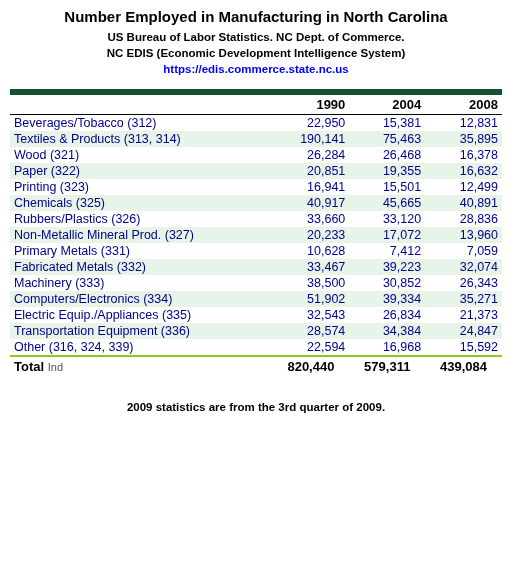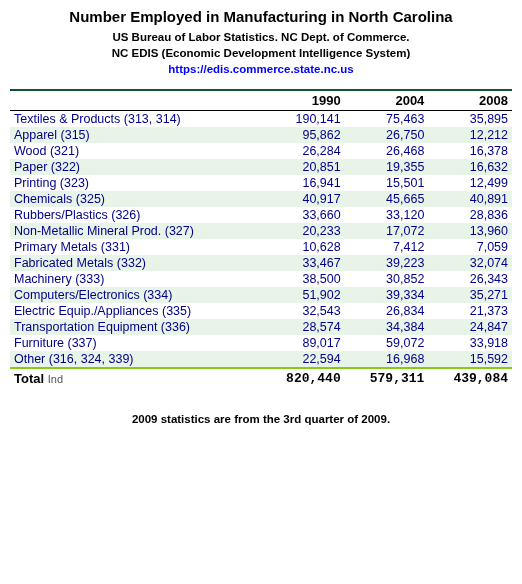--- a/index.html
+++ b/index.html
@@ -5,21 +5,21 @@
     * { box-sizing: border-box; margin: 0; padding: 0; }
     body {
       font-family: Arial, sans-serif;
       font-size: 13px;
       background: #fff;
       width: 522px;
       min-height: 584px;
     }
     .outer {
       width: 522px;
-      padding: 8px 10px 10px 10px;
+      padding: 8px 20px 10px 10px;
       background: #fff;
     }
     .main-title {
       text-align: center;
       font-size: 15px;
       font-weight: bold;
       color: #000;
       margin-bottom: 4px;
     }
     .subtitle {
@@ -35,21 +35,21 @@
       font-size: 11.5px;
       font-weight: bold;
       color: #00f;
       margin-bottom: 14px;
     }
     table {
       width: 100%;
       border-collapse: collapse;
     }
     thead tr th {
-      border-top: 2px solid #14532d;
+      border-top: 6px solid #14532d;
       border-bottom: 1px solid #000;
       padding: 2px 4px;
       font-weight: bold;
       font-size: 13px;
       color: #000;
     }
     thead tr th:first-child {
       text-align: left;
     }
     thead tr th:not(:first-child) {
@@ -76,22 +76,21 @@
       border-top: 2px solid #84cc16;
       padding: 2px 4px;
       font-weight: bold;
       font-size: 13px;
       color: #000;
     }
     tfoot tr td:first-child {
       text-align: left;
     }
     tfoot tr td:not(:first-child) {
-      text-align: right;
-      font-family: Liberation Mono, monospace;
+      text-align: center;
     }
     .footer-notes {
       text-align: center;
       font-size: 11.5px;
       font-weight: bold;
       color: #000;
       margin-top: 6px;
       line-height: 1.5;
     }
     .total-ind {
@@ -115,32 +114,32 @@
     <thead>
       <tr>
         <th></th>
         <th>1990</th>
         <th>2004</th>
         <th>2008</th>
       </tr>
     </thead>
     <tbody id="table-body">
         <tr>
+          <td>Beverages/Tobacco (312)</td>
+          <td>22,950</td>
+          <td>15,381</td>
+          <td>12,831</td>
+        </tr>
+        <tr>
           <td>Textiles &amp; Products (313, 314)</td>
           <td>190,141</td>
           <td>75,463</td>
           <td>35,895</td>
         </tr>
         <tr>
-          <td>Apparel (315)</td>
-          <td>95,862</td>
-          <td>26,750</td>
-          <td>12,212</td>
-        </tr>
-        <tr>
           <td>Wood (321)</td>
           <td>26,284</td>
           <td>26,468</td>
           <td>16,378</td>
         </tr>
         <tr>
           <td>Paper (322)</td>
           <td>20,851</td>
           <td>19,355</td>
           <td>16,632</td>
@@ -197,26 +196,20 @@
           <td>Electric Equip./Appliances (335)</td>
           <td>32,543</td>
           <td>26,834</td>
           <td>21,373</td>
         </tr>
         <tr>
           <td>Transportation Equipment (336)</td>
           <td>28,574</td>
           <td>34,384</td>
           <td>24,847</td>
-        </tr>
-        <tr>
-          <td>Furniture (337)</td>
-          <td>89,017</td>
-          <td>59,072</td>
-          <td>33,918</td>
         </tr>
         <tr>
           <td>Other (316, 324, 339)</td>
           <td>22,594</td>
           <td>16,968</td>
           <td>15,592</td>
         </tr>
       </tbody>
     <tfoot>
       <tr>

